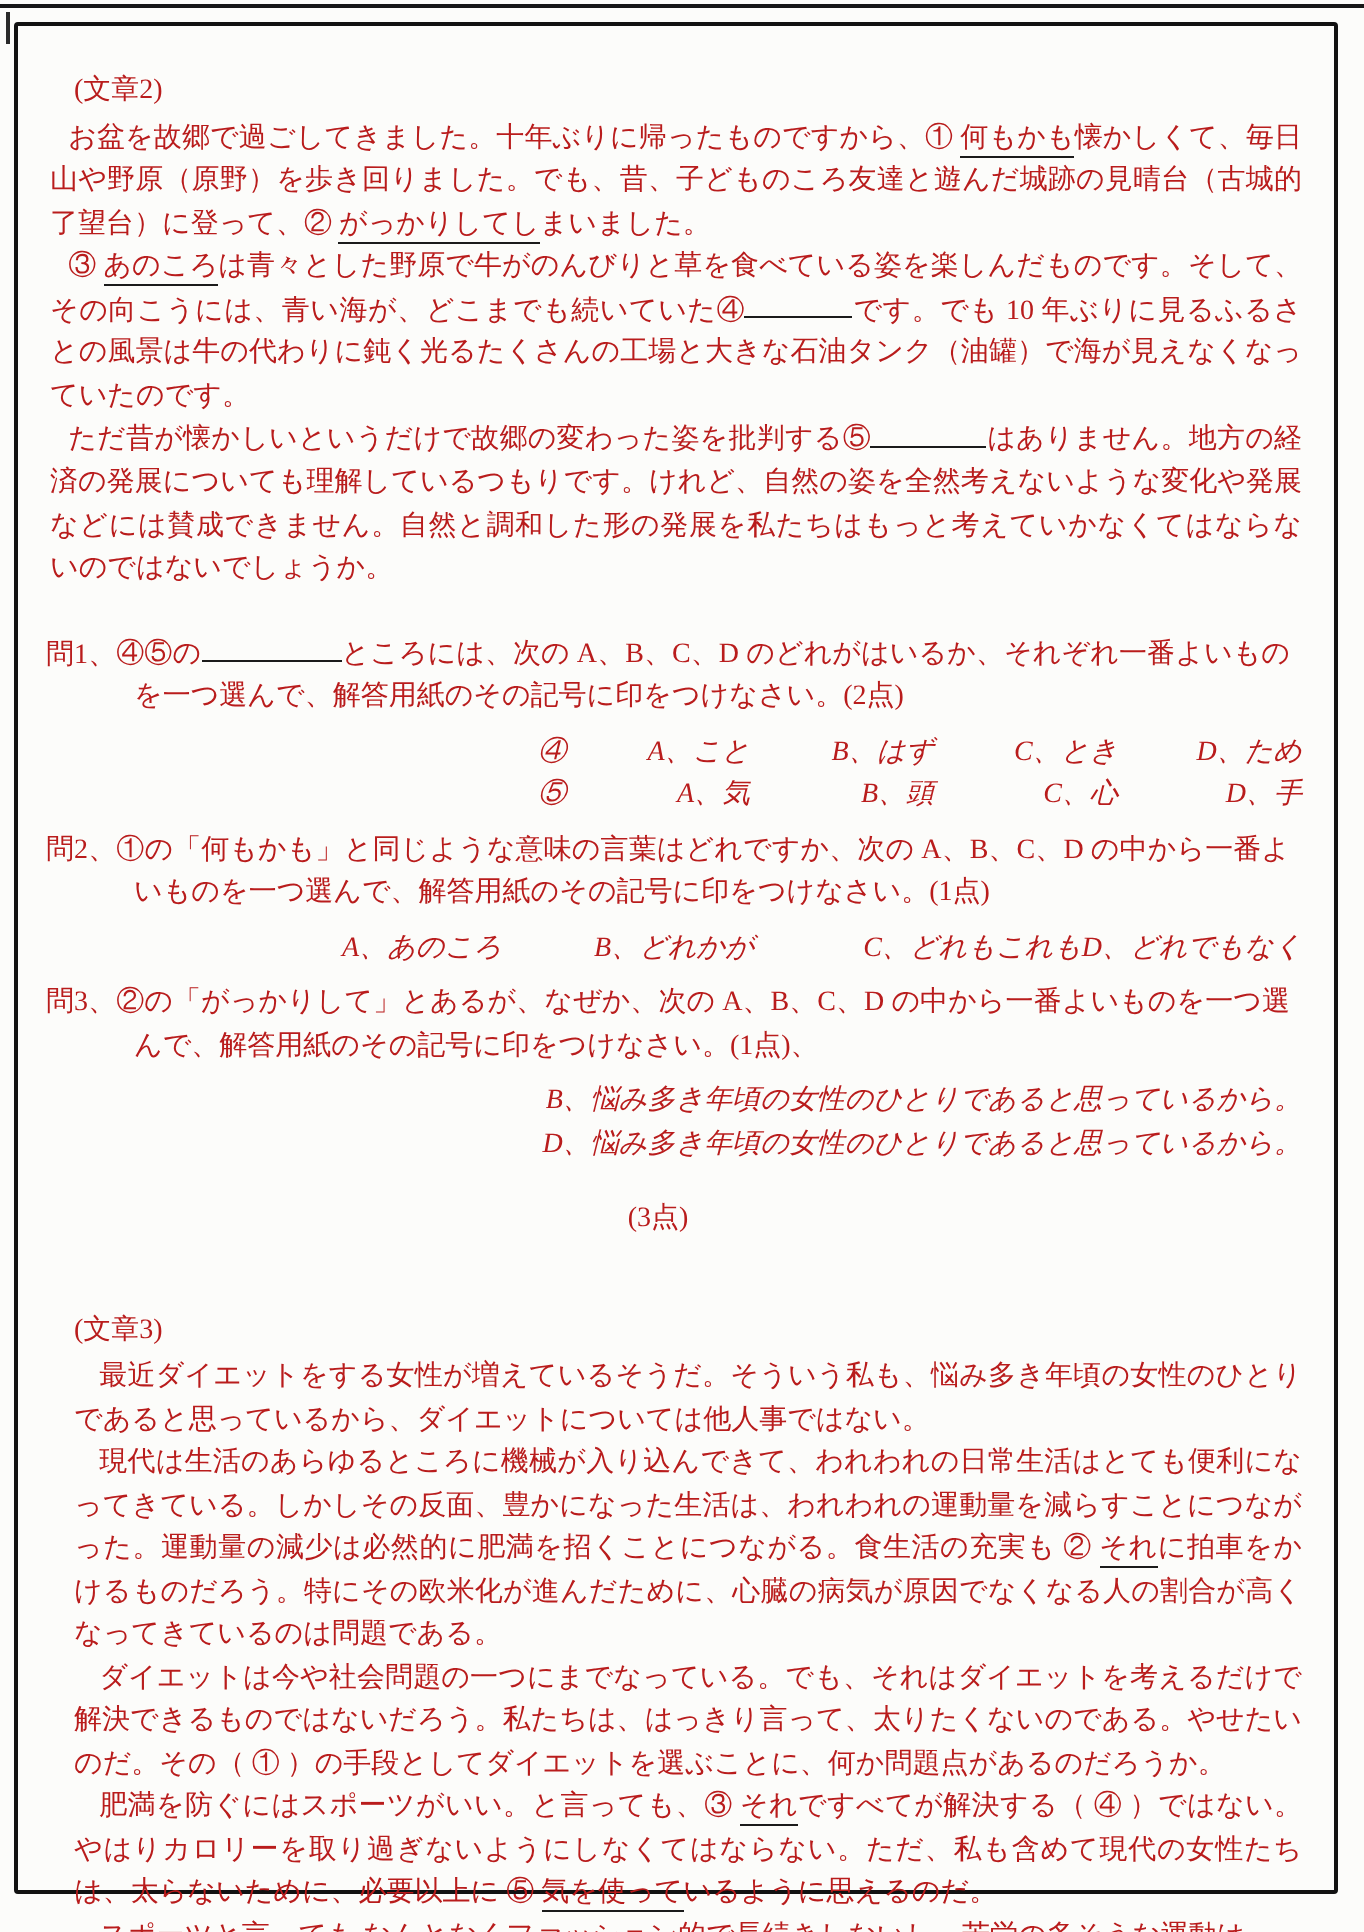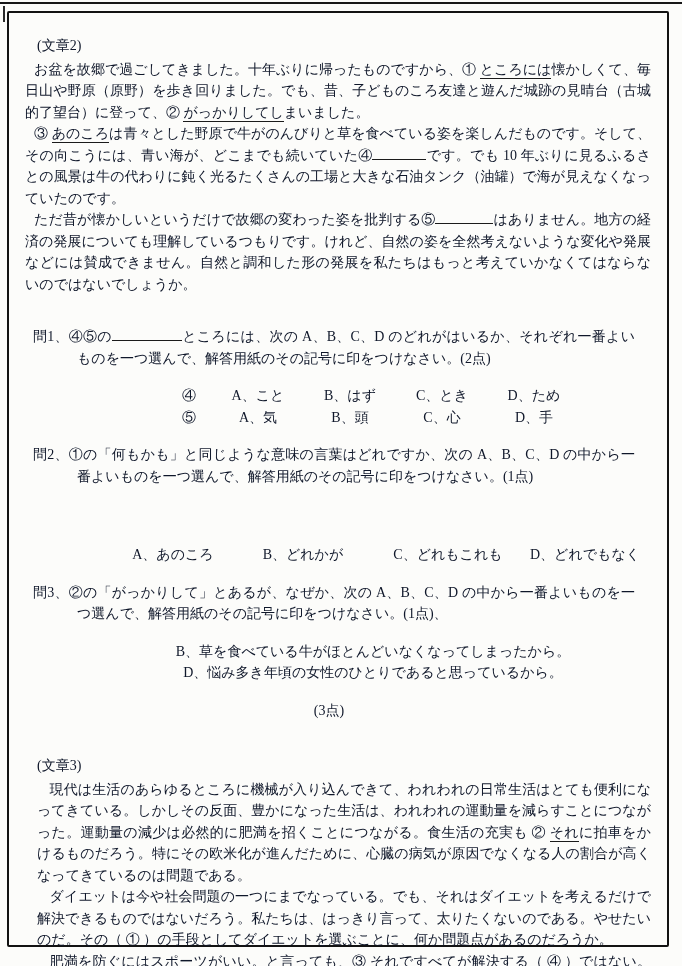--- a/index.html
+++ b/index.html
@@ -3,21 +3,21 @@
 <meta charset="utf-8">
 <style>
   html,body { margin:0; padding:0; }
   body {
     width:682px; height:966px; overflow:hidden;
     background:#ffffff;
     font-family:"Liberation Serif","DejaVu Serif",serif;
   }
   .page {
     position:relative; width:682px; height:966px;
-    background:#fcfcfa; color:#0f172a;
+    background:#fcfcfa; color:#b91c1c;
   }
   .topline {
     position:absolute; top:2px; left:0; width:682px; height:2px;
     background:#171717;
   }
   .corner-tick {
     position:absolute; top:6px; left:3px; width:2px; height:16px;
     background:#2a2a2a;
   }
   .frame {
@@ -36,78 +36,79 @@
   .pass3 .para { padding-left:12px; text-indent:0.9em; }
   .u { border-bottom:1.5px solid #1b1b1b; padding-bottom:1px; }
   .blank {
     display:inline-block; height:0.95em; vertical-align:baseline;
     border-bottom:1.5px solid #1b1b1b;
   }
   .spacer-sm { height:15px; }
   .spacer-md { height:18px; }
   .qblock { margin-left:-8px; }
   .q-body {
-    padding-left:44px; text-indent:-44px; margin:16px;
+    padding-left:44px; text-indent:-44px; margin:6px;
     text-align:justify;
   }
-  .optrow { padding-left:78px; margin:0; text-align:center; }
+  .optrow { padding-left:78px; margin:0; text-align:right;font-style:italic; }
   .optnum { display:inline-block; min-width:46px; }
   .cells-q1 .opt { display:inline-block; min-width:92px; }
   .cells-q2 .opt { display:inline-block; }
   .cells-q2 .opt:nth-child(1){ min-width:134px; }
-  .cells-q2 .opt:nth-child(2){ min-width:126px;margin-top:41px; }
+  .cells-q2 .opt:nth-child(2){ min-width:126px; }
   .cells-q2 .opt:nth-child(3){ min-width:164px; }
   .q3opts .opt { display:block; }
   .score-line { text-align:center; padding-right:10px; margin:16px; }
 </style>
 </head>
 <body>
 
 <div class="page">
   <div class="topline"></div>
   <div class="corner-tick"></div>
   <div class="frame">
     <div class="content">
 
       <div class="pass2">
         <p class="sec-label">(文章2)</p>
-        <p class="para">お盆を故郷で過ごしてきました。十年ぶりに帰ったものですから、① <span class="u">ところには</span>懐かしくて、毎日山や野原（原野）を歩き回りました。でも、昔、子どものころ友達と遊んだ城跡の見晴台（古城的了望台）に登って、② <span class="u">がっかりしてし</span>まいました。</p>
+        <p class="para">お盆を故郷で過ごしてきました。十年ぶりに帰ったものですから、① <span class="u">何もかも</span>懐かしくて、毎日山や野原（原野）を歩き回りました。でも、昔、子どものころ友達と遊んだ城跡の見晴台（古城的了望台）に登って、② <span class="u">がっかりしてし</span>まいました。</p>
         <p class="para">③ <span class="u">あのころ</span>は青々とした野原で牛がのんびりと草を食べている姿を楽しんだものです。そして、その向こうには、青い海が、どこまでも続いていた④<span class="blank" style="width: 54px;"></span>です。でも 10 年ぶりに見るふるさとの風景は牛の代わりに鈍く光るたくさんの工場と大きな石油タンク（油罐）で海が見えなくなっていたのです。</p>
         <p class="para">ただ昔が懐かしいというだけで故郷の変わった姿を批判する⑤<span class="blank" style="width: 58px;"></span>はありません。地方の経済の発展についても理解しているつもりです。けれど、自然の姿を全然考えないような変化や発展などには賛成できません。自然と調和した形の発展を私たちはもっと考えていかなくてはならないのではないでしょうか。</p>
       </div>
 
       <div class="spacer-sm"></div>
 
       <div class="qblock">
         <p class="q-body"><span class="q-label">問1、</span><span>④⑤の<span class="blank" style="width: 70px;"></span>ところには、次の A、B、C、D のどれがはいるか、それぞれ一番よいものを一つ選んで、解答用紙のその記号に印をつけなさい。(2点)</span></p>
         <p class="optrow"><span class="optnum">④</span><span class="cells-q1"><span class="opt">A、こと</span><span class="opt">B、はず</span><span class="opt">C、とき</span><span class="opt">D、ため</span></span></p>
         <p class="optrow"><span class="optnum">⑤</span><span class="cells-q1"><span class="opt">A、気</span><span class="opt">B、頭</span><span class="opt">C、心</span><span class="opt">D、手</span></span></p>
       </div>
 
       <div class="qblock">
         <p class="q-body"><span class="q-label">問2、</span><span>①の「何もかも」と同じような意味の言葉はどれですか、次の A、B、C、D の中から一番よいものを一つ選んで、解答用紙のその記号に印をつけなさい。(1点)</span></p>
         <p class="optrow"><span class="cells-q2"><span class="opt">A、あのころ</span><span class="opt">B、どれかが</span><span class="opt">C、どれもこれも</span><span class="opt">D、どれでもなく</span></span></p>
       </div>
 
       <div class="qblock">
         <p class="q-body"><span class="q-label">問3、</span><span>②の「がっかりして」とあるが、なぜか、次の A、B、C、D の中から一番よいものを一つ選んで、解答用紙のその記号に印をつけなさい。(1点)、</span></p>
         <p class="optrow q3opts">
-            <span class="opt">B、草を食べている牛がほとんどいなくなってしまったから。</span>
+            <span class="opt">B、悩み多き年頃の女性のひとりであると思っているから。</span>
             <span class="opt">D、悩み多き年頃の女性のひとりであると思っているから。</span>
           </p>
       </div>
 
       <div class="qblock">
         <p class="score-line">(3点)</p>
       </div>
 
       <div class="spacer-md"></div>
 
       <div class="pass3">
         <p class="sec-label">(文章3)</p>
+        <p class="para">最近ダイエットをする女性が増えているそうだ。そういう私も、悩み多き年頃の女性のひとりであると思っているから、ダイエットについては他人事ではない。</p>
         <p class="para">現代は生活のあらゆるところに機械が入り込んできて、われわれの日常生活はとても便利になってきている。しかしその反面、豊かになった生活は、われわれの運動量を減らすことにつながった。運動量の減少は必然的に肥満を招くことにつながる。食生活の充実も ② <span class="u">それ</span>に拍車をかけるものだろう。特にその欧米化が進んだために、心臓の病気が原因でなくなる人の割合が高くなってきているのは問題である。</p>
         <p class="para">ダイエットは今や社会問題の一つにまでなっている。でも、それはダイエットを考えるだけで解決できるものではないだろう。私たちは、はっきり言って、太りたくないのである。やせたいのだ。その（ ① ）の手段としてダイエットを選ぶことに、何か問題点があるのだろうか。</p>
         <p class="para">肥満を防ぐにはスポーツがいい。と言っても、③ <span class="u">それ</span>ですべてが解決する（ ④ ）ではない。やはりカロリーを取り過ぎないようにしなくてはならない。ただ、私も含めて現代の女性たちは、太らないために、必要以上に ⑤ <span class="u">気を使って</span>いるように思えるのだ。</p>
         <p class="para">スポーツと言っても.なんとなくファッション的で長続きしないし、苦労の多そうな運動は</p>
       </div>
 
     </div>
   </div>
 </div>
 

